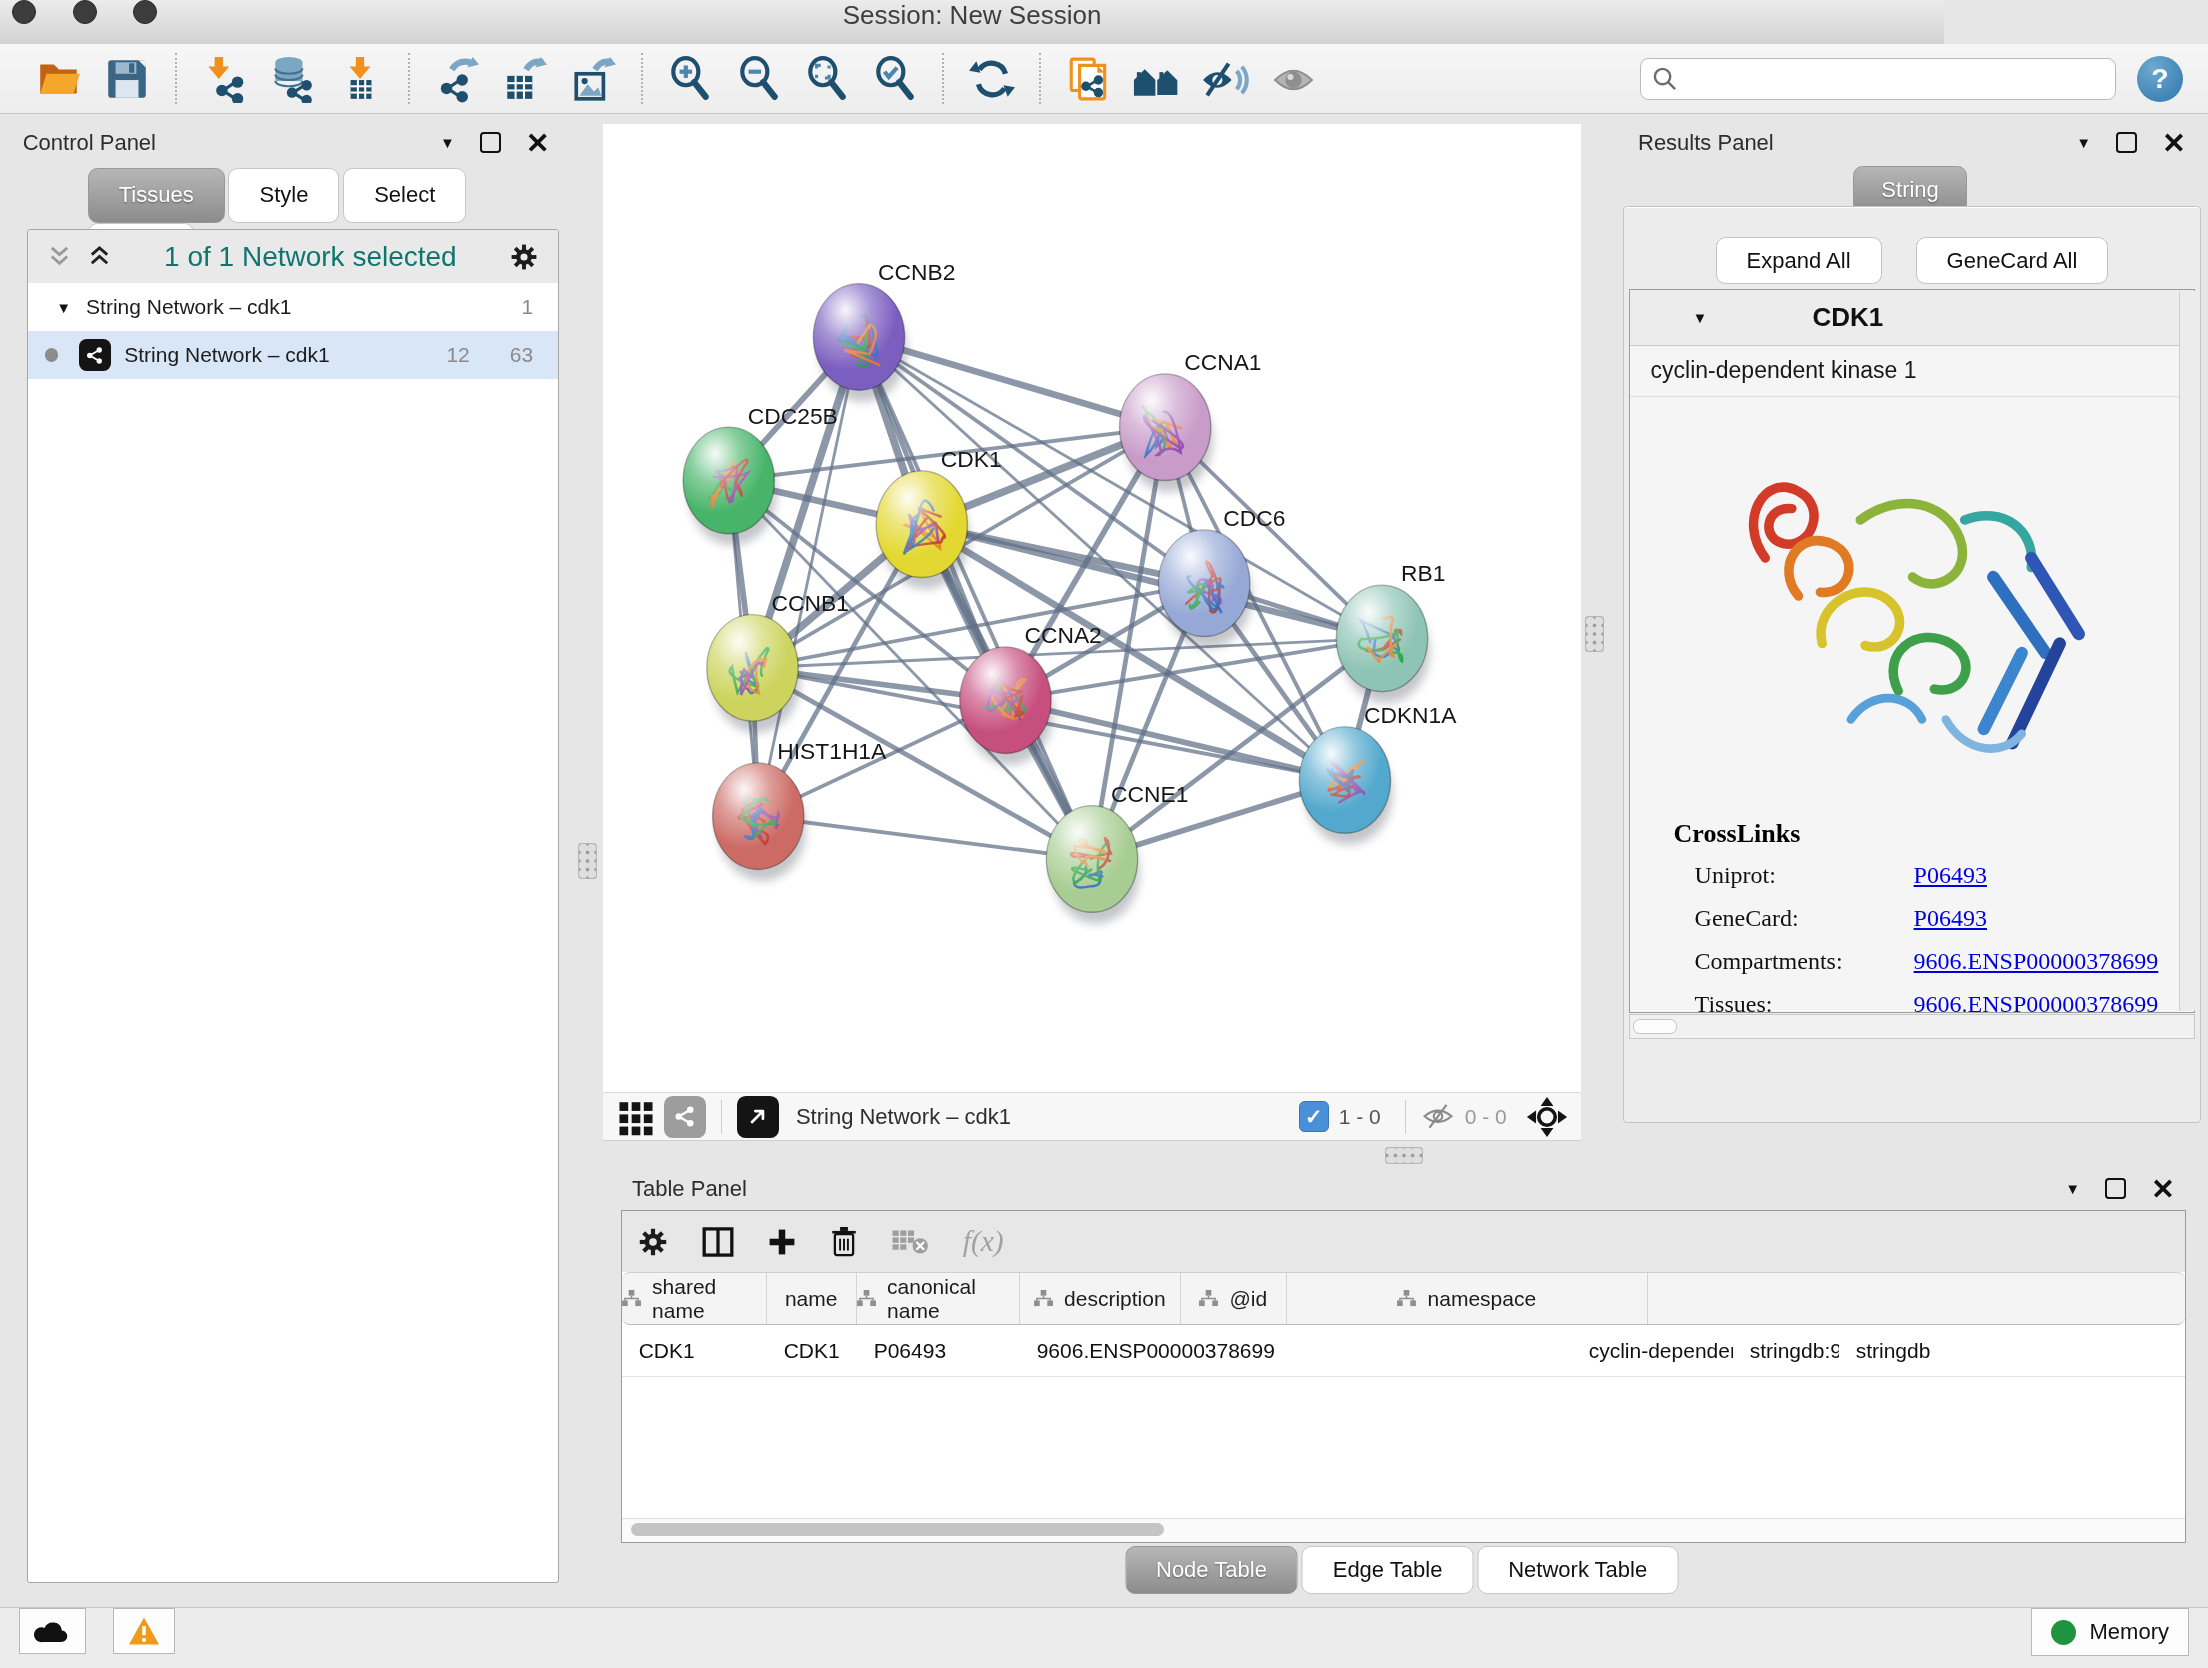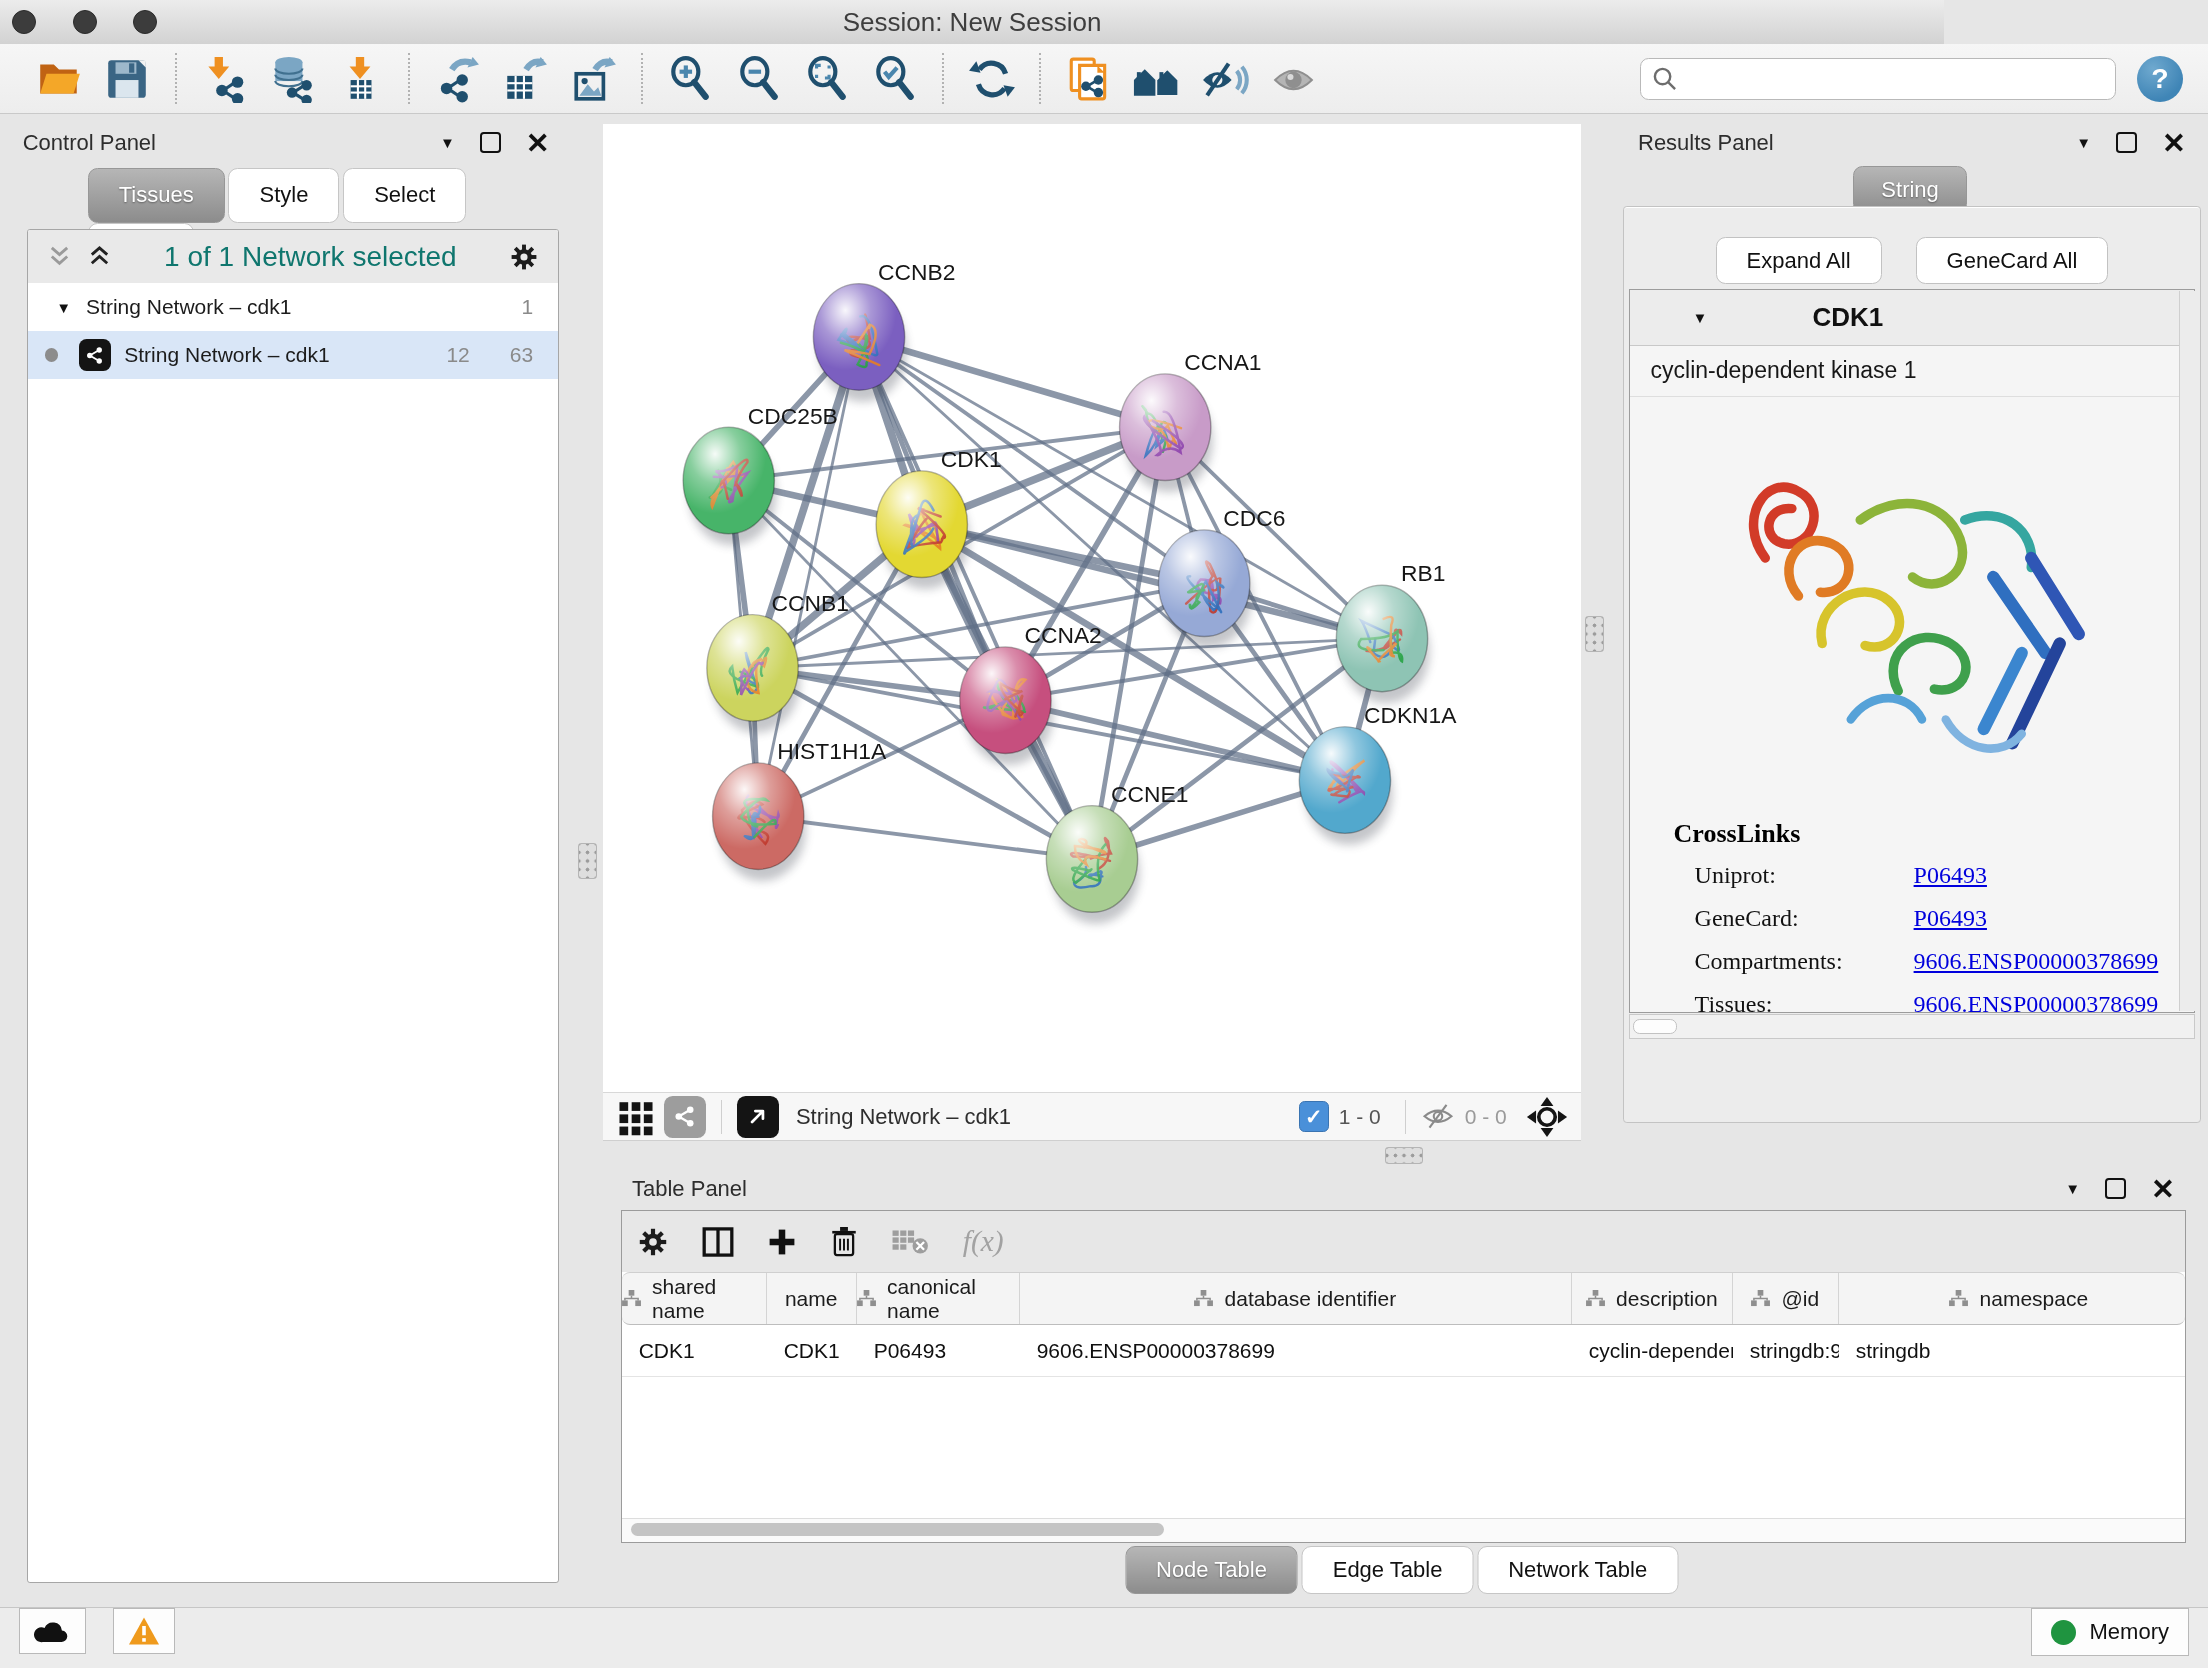--- a/index.html
+++ b/index.html
@@ -4,21 +4,21 @@
 <style>
   html,body{margin:0;padding:0;}
   body{width:2208px;height:1668px;position:relative;background:#e6e6e6;
        font-family:"Liberation Sans",sans-serif;color:#222;overflow:hidden;}
   .abs{position:absolute;}
   svg{display:block;}
 
   
   #titlebar{left:0;top:0;width:1944px;height:44px;
     background:linear-gradient(#ececec,#d2d2d2);border-bottom:1px solid #aeaeae;
-    display:flex;align-items:center;gap:24px;}
+    display:flex;align-items:flex-start;gap:24px;}
   .tl{width:22px;height:22px;border-radius:50%;background:#3c3c3c;border:1px solid #2b2b2b;margin-left:12.4px;}
   #wtitle{position:absolute;left:0;right:0;text-align:center;font-size:26px;color:#3e3e3e;}
 
   
   #toolbar{left:0;top:44px;width:2208px;height:70px;background:linear-gradient(#f6f6f6,#ededed);
     border-bottom:1px solid #c9c9c9;display:flex;align-items:center;padding-left:25px;box-sizing:border-box;}
   .ticon{width:51px;height:51px;margin:0 8.6px;display:flex;align-items:center;justify-content:center;}
   .tsep{height:51px;border-left:2.9px dotted #b2b2b2;margin:0 13.3px;}
   #searchbox{margin-left:auto;width:476px;height:42px;background:#fff;border:1.9px solid #b9b9b9;
     border-radius:8.6px;display:flex;align-items:center;padding:0 11.4px;box-sizing:border-box;}
@@ -732,31 +732,20 @@
           <span>
             <svg width="19" height="17" viewBox="0 0 20 18">
               <path d="M10 6v3M3 11V9h14v2" stroke="#8f8f8f" stroke-width="1.6" fill="none"></path>
               <rect x="7" y="0" width="6" height="6" fill="#8f8f8f"></rect>
               <rect x="0" y="11" width="6" height="6" fill="#8f8f8f"></rect>
               <rect x="14" y="11" width="6" height="6" fill="#8f8f8f"></rect>
             </svg>
           </span>
           <span>canonical name</span>
         </div>
-        <div class="th" style="width: 552px;">
-          <span>
-            <svg width="19" height="17" viewBox="0 0 20 18">
-              <path d="M10 6v3M3 11V9h14v2" stroke="#8f8f8f" stroke-width="1.6" fill="none"></path>
-              <rect x="7" y="0" width="6" height="6" fill="#8f8f8f"></rect>
-              <rect x="0" y="11" width="6" height="6" fill="#8f8f8f"></rect>
-              <rect x="14" y="11" width="6" height="6" fill="#8f8f8f"></rect>
-            </svg>
-          </span>
-          <span>database identifier</span>
-        </div>
         <div class="th" style="width: 161px;">
           <span>
             <svg width="19" height="17" viewBox="0 0 20 18">
               <path d="M10 6v3M3 11V9h14v2" stroke="#8f8f8f" stroke-width="1.6" fill="none"></path>
               <rect x="7" y="0" width="6" height="6" fill="#8f8f8f"></rect>
               <rect x="0" y="11" width="6" height="6" fill="#8f8f8f"></rect>
               <rect x="14" y="11" width="6" height="6" fill="#8f8f8f"></rect>
             </svg>
           </span>
           <span>description</span>

